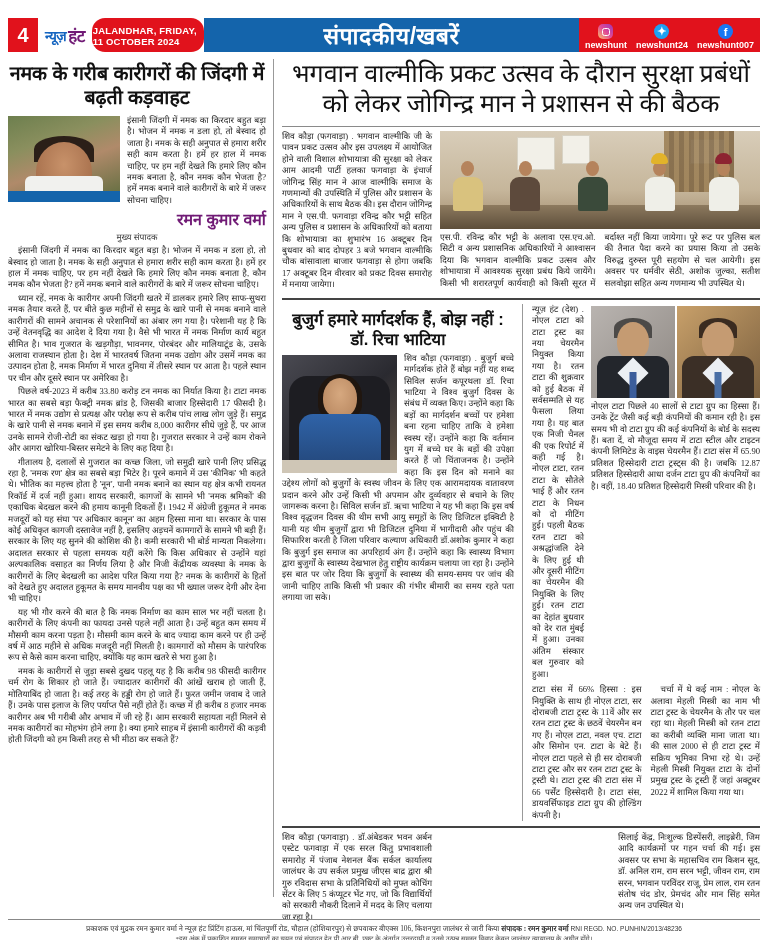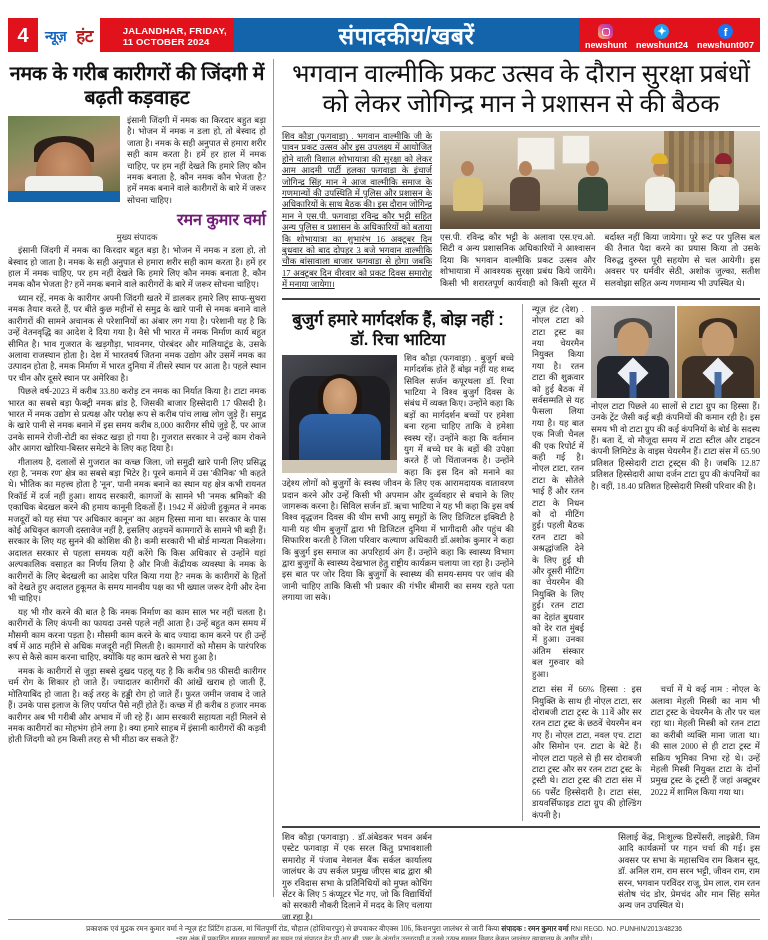--- a/index.html
+++ b/index.html
@@ -18,26 +18,26 @@
   .mh-page-num {
     background:#e1121c; color:#fff; width:30px;
     display:flex; align-items:center; justify-content:center;
     font-family:"Liberation Sans", sans-serif; font-weight:bold; font-size:20px;
   }
   .mh-logo {
     background:#ffffff; padding:0 6px; display:flex; align-items:center;
     border:1px solid #fff;
   }
   .mh-logo .l1 { color:#1565c0; font-weight:bold; font-size:14px; font-family:"Liberation Sans", sans-serif; letter-spacing:-.5px;}
-  .mh-logo .l2 { color:#b91c1c; font-weight:bold; font-size:17px; font-family:"Liberation Sans", sans-serif; margin-left:10px; letter-spacing:-.5px;}
+  .mh-logo .l2 { color:#701a75; font-weight:bold; font-size:17px; font-family:"Liberation Sans", sans-serif; margin-left:2px; letter-spacing:-.5px;}
   .mh-date {
-    background:#e1121c; color:#fff; padding:2px 7px 0 23px;
+    background:#e1121c; color:#fff; padding:2px 7px 0 1px;
     font-family:"Liberation Sans", sans-serif; font-weight:bold;
     font-size:9.5px; line-height:11.5px; display:flex; flex-direction:column;
-    justify-content:center; letter-spacing:.2px;
+    justify-content:center; letter-spacing:.2px;border-radius:13px;
   }
   .mh-section {
     background:#1464ab; color:#fff; flex:1;
     display:flex; align-items:center; justify-content:center;
     font-family:"Liberation Sans", sans-serif; font-weight:bold; font-size:23px;
     letter-spacing:.5px;
   }
   .mh-social {
     background:#e1121c; display:flex; align-items:flex-end; padding:0 6px 2px 6px; gap:9px;
   }
@@ -248,21 +248,21 @@
         <p>नमक के कारीगरों से जुड़ा सबसे दुखद पहलू यह है कि करीब 98 फीसदी कारीगर चर्म रोग के शिकार हो जाते हैं। ज्यादातर कारीगरों की आंखें खराब हो जाती हैं, मोतियाबिंद हो जाता है। कई तरह के हड्डी रोग हो जाते हैं। फुरत जमीन जवाब दे जाते हैं। उनके पास इलाज के लिए पर्याप्त पैसे नहीं होते हैं। कच्छ में ही करीब 8 हजार नमक कारीगर अब भी गरीबी और अभाव में जी रहे हैं। आम सरकारी सहायता नहीं मिलने से नमक कारीगरों का मोहभंग होने लगा है। क्या हमारे साहब में इंसानी कारीगरों की कड़वी होती जिंदगी को हम किसी तरह से भी मीठा कर सकते हैं?</p>
       </div>
     </div>
 
     <div class="col-right">
 
       <div class="hl-main">भगवान वाल्मीकि प्रकट उत्सव के दौरान सुरक्षा प्रबंधों को लेकर जोगिन्द्र मान ने प्रशासन से की बैठक</div>
       <hr class="rule">
 
       <div style="display:flex; gap:8px;">
-        <div style="width:150px;text-decoration:underline;" class="bt">
+        <div style="width:150px;" class="bt">
           <p class="noind">शिव कौड़ा (फगवाड़ा) . भगवान वाल्मीकि जी के पावन प्रकट उत्सव और इस उपलक्ष्य में आयोजित होने वाली विशाल शोभायात्रा की सुरक्षा को लेकर आम आदमी पार्टी हलका फगवाड़ा के इंचार्ज जोगिन्द्र सिंह मान ने आज वाल्मीकि समाज के गणमान्यों की उपस्थिति में पुलिस और प्रशासन के अधिकारियों के साथ बैठक की। इस दौरान जोगिन्द्र मान ने एस.पी. फगवाड़ा रविन्द्र कौर भट्टी सहित अन्य पुलिस व प्रशासन के अधिकारियों को बताया कि शोभायात्रा का शुभारंभ 16 अक्टूबर दिन बुधवार को बाद दोपहर 3 बजे भगवान वाल्मीकि चौक बांसावाला बाजार फगवाड़ा से होगा जबकि 17 अक्टूबर दिन वीरवार को प्रकट दिवस समारोह में मनाया जायेगा।</p>
         </div>
         <div style="flex:1;">
           <div class="ph-meeting photo">
             <div class="wall"></div>
             <div class="poster p1"></div>
             <div class="poster p2"></div>
             <div class="poster p3"></div>
             <div class="curtain"></div>
             <div class="table"></div>

